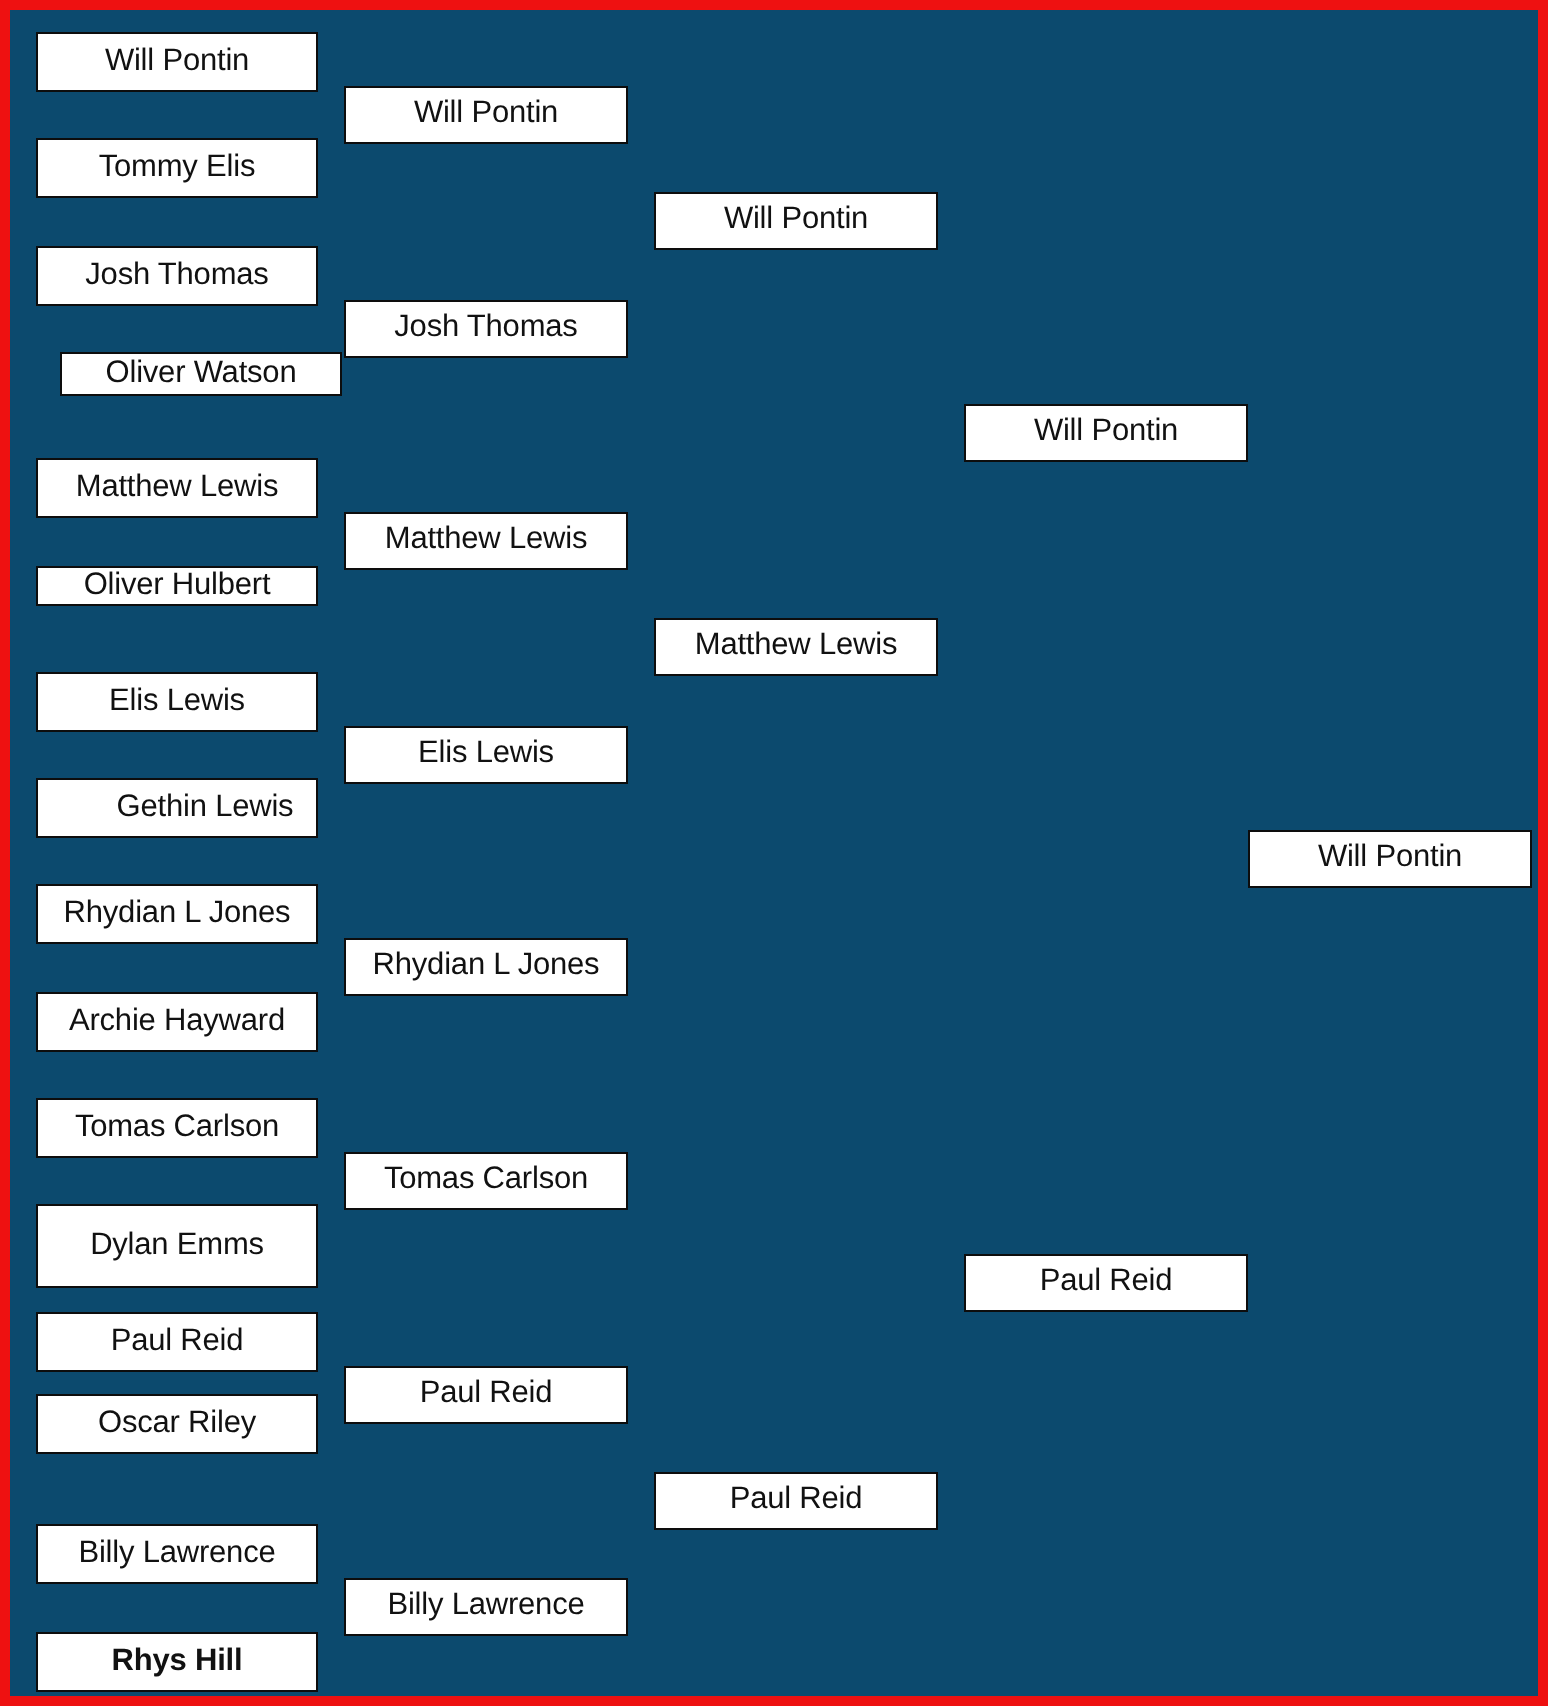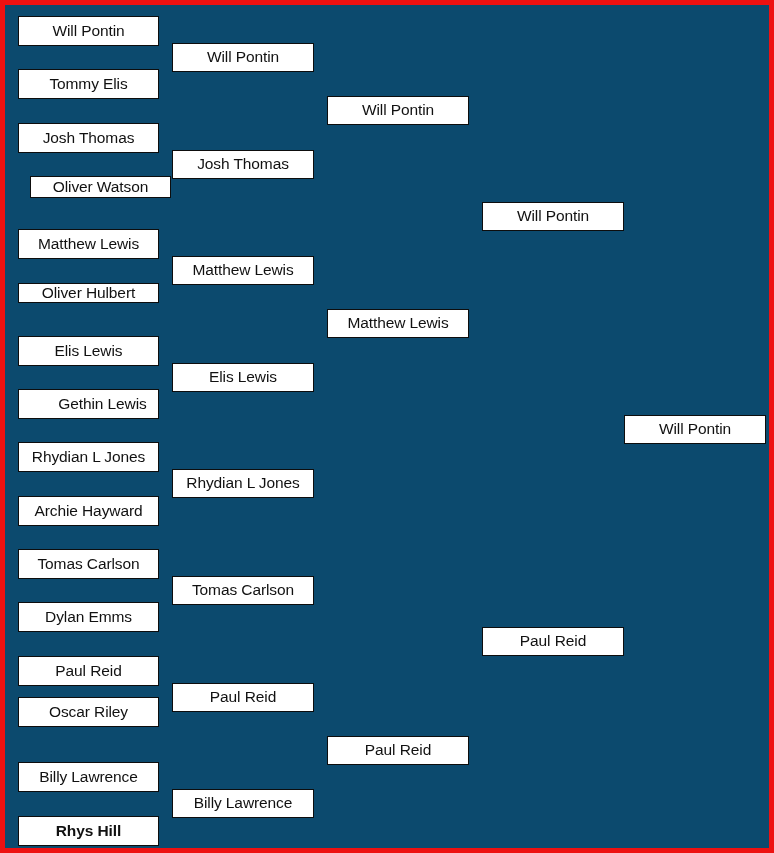--- a/index.html
+++ b/index.html
@@ -70,21 +70,21 @@
     </div>
     <div class="bracket-slot" style="left: 13px; top: 437px; width: 141px; height: 30px;">
       <span class="slot-label">Rhydian L Jones</span>
     </div>
     <div class="bracket-slot" style="left: 13px; top: 491px; width: 141px; height: 30px;">
       <span class="slot-label">Archie Hayward</span>
     </div>
     <div class="bracket-slot" style="left: 13px; top: 544px; width: 141px; height: 30px;">
       <span class="slot-label">Tomas Carlson</span>
     </div>
-    <div class="bracket-slot" style="left: 13px; top: 597px; width: 141px; height: 30px; text-align: right;">
+    <div class="bracket-slot" style="left: 13px; top: 597px; width: 141px; height: 42px; text-align: right;">
       <span class="slot-label">Dylan Emms</span>
     </div>
     <div class="bracket-slot" style="left: 13px; top: 651px; width: 141px; height: 30px;">
       <span class="slot-label">Paul Reid</span>
     </div>
     <div class="bracket-slot" style="left: 13px; top: 692px; width: 141px; height: 30px;">
       <span class="slot-label">Oscar Riley</span>
     </div>
     <div class="bracket-slot" style="left: 13px; top: 757px; width: 141px; height: 30px;">
       <span class="slot-label">Billy Lawrence</span>

